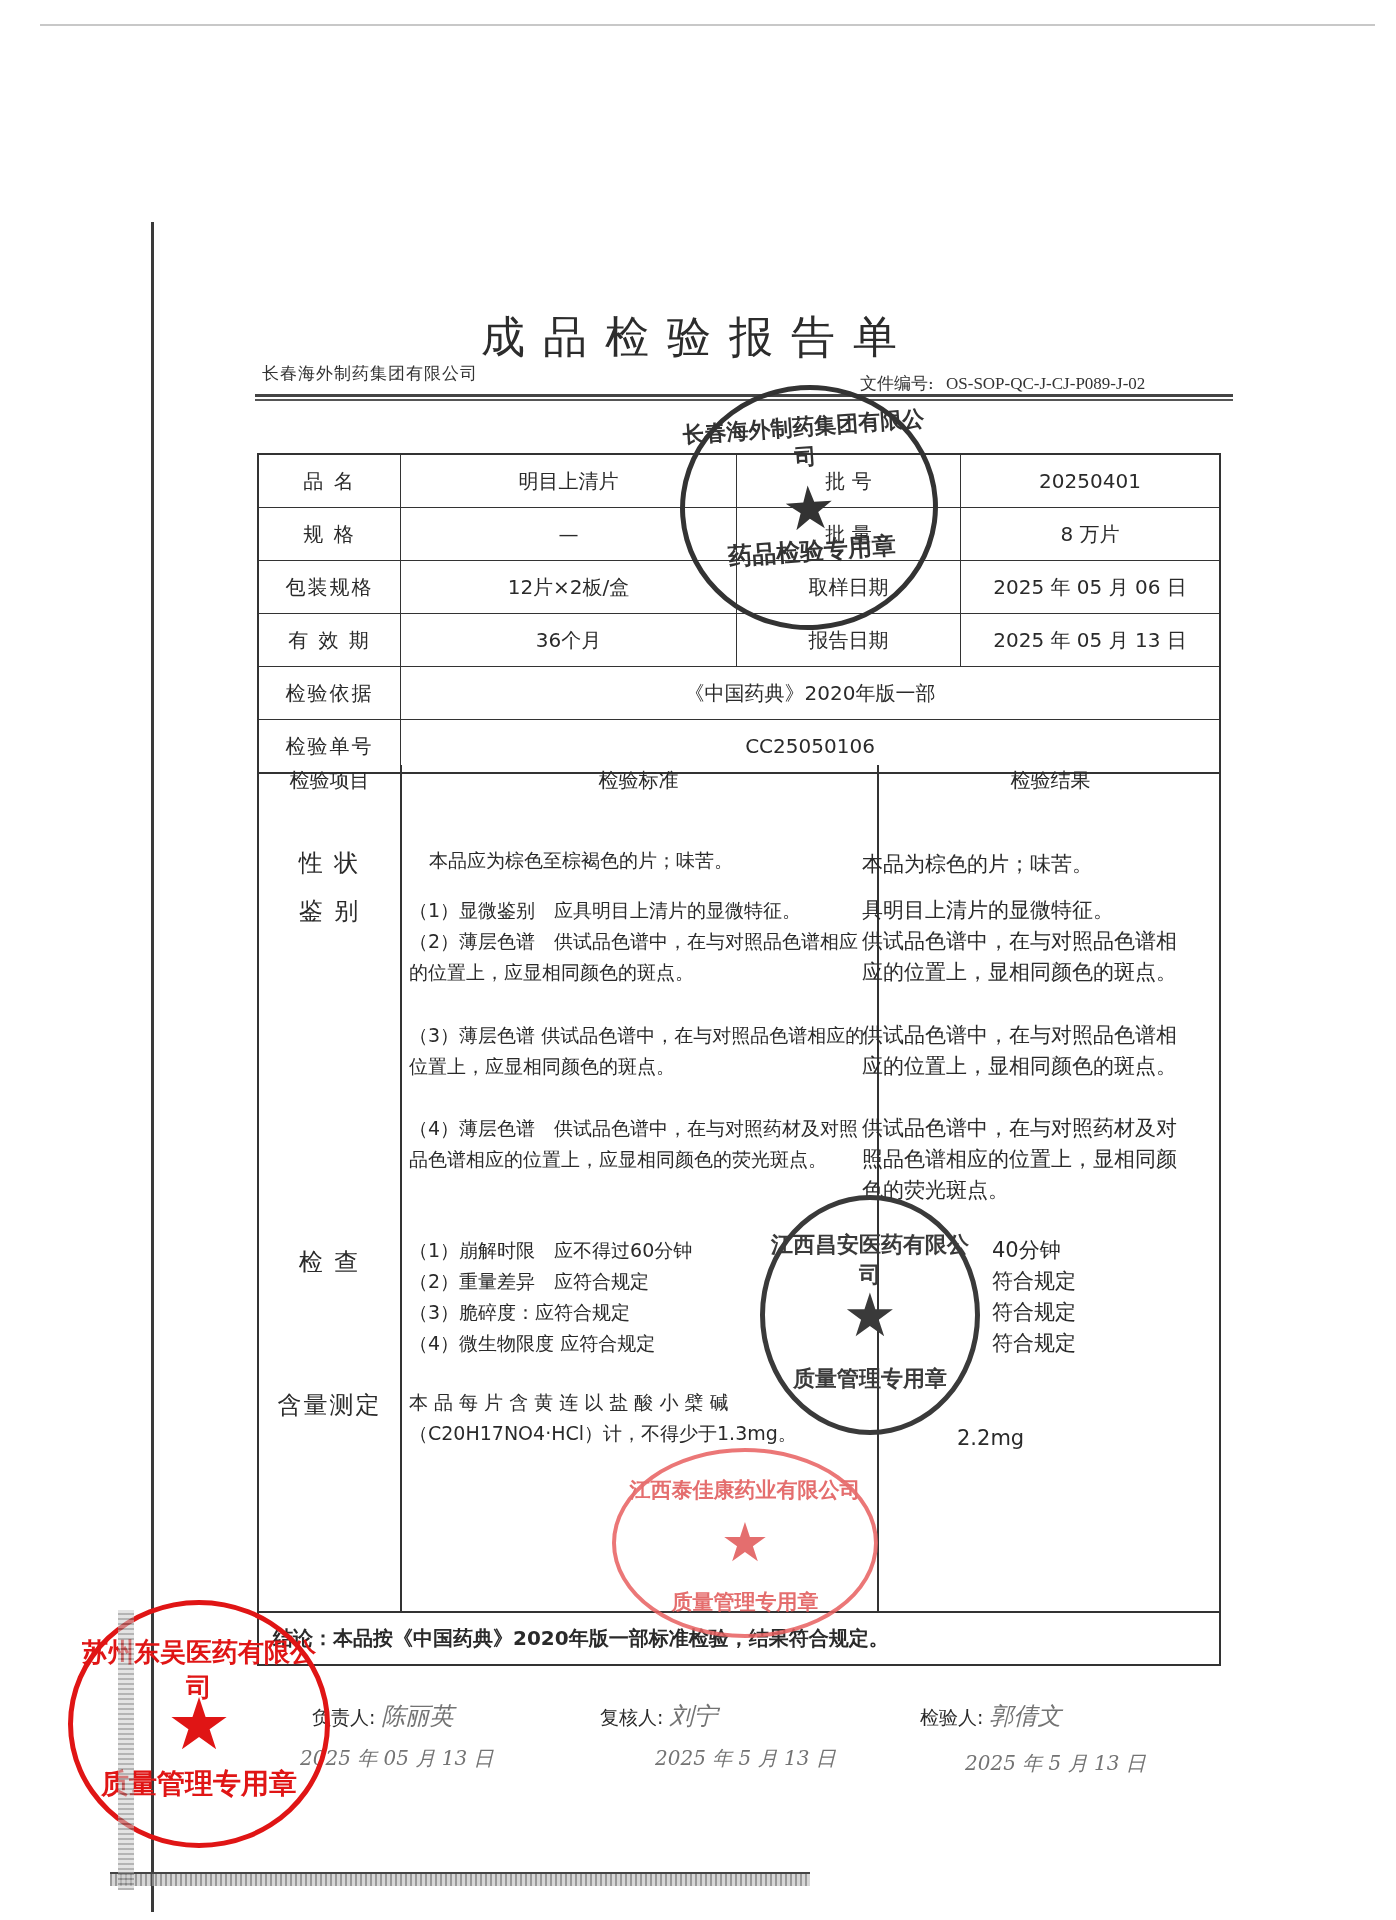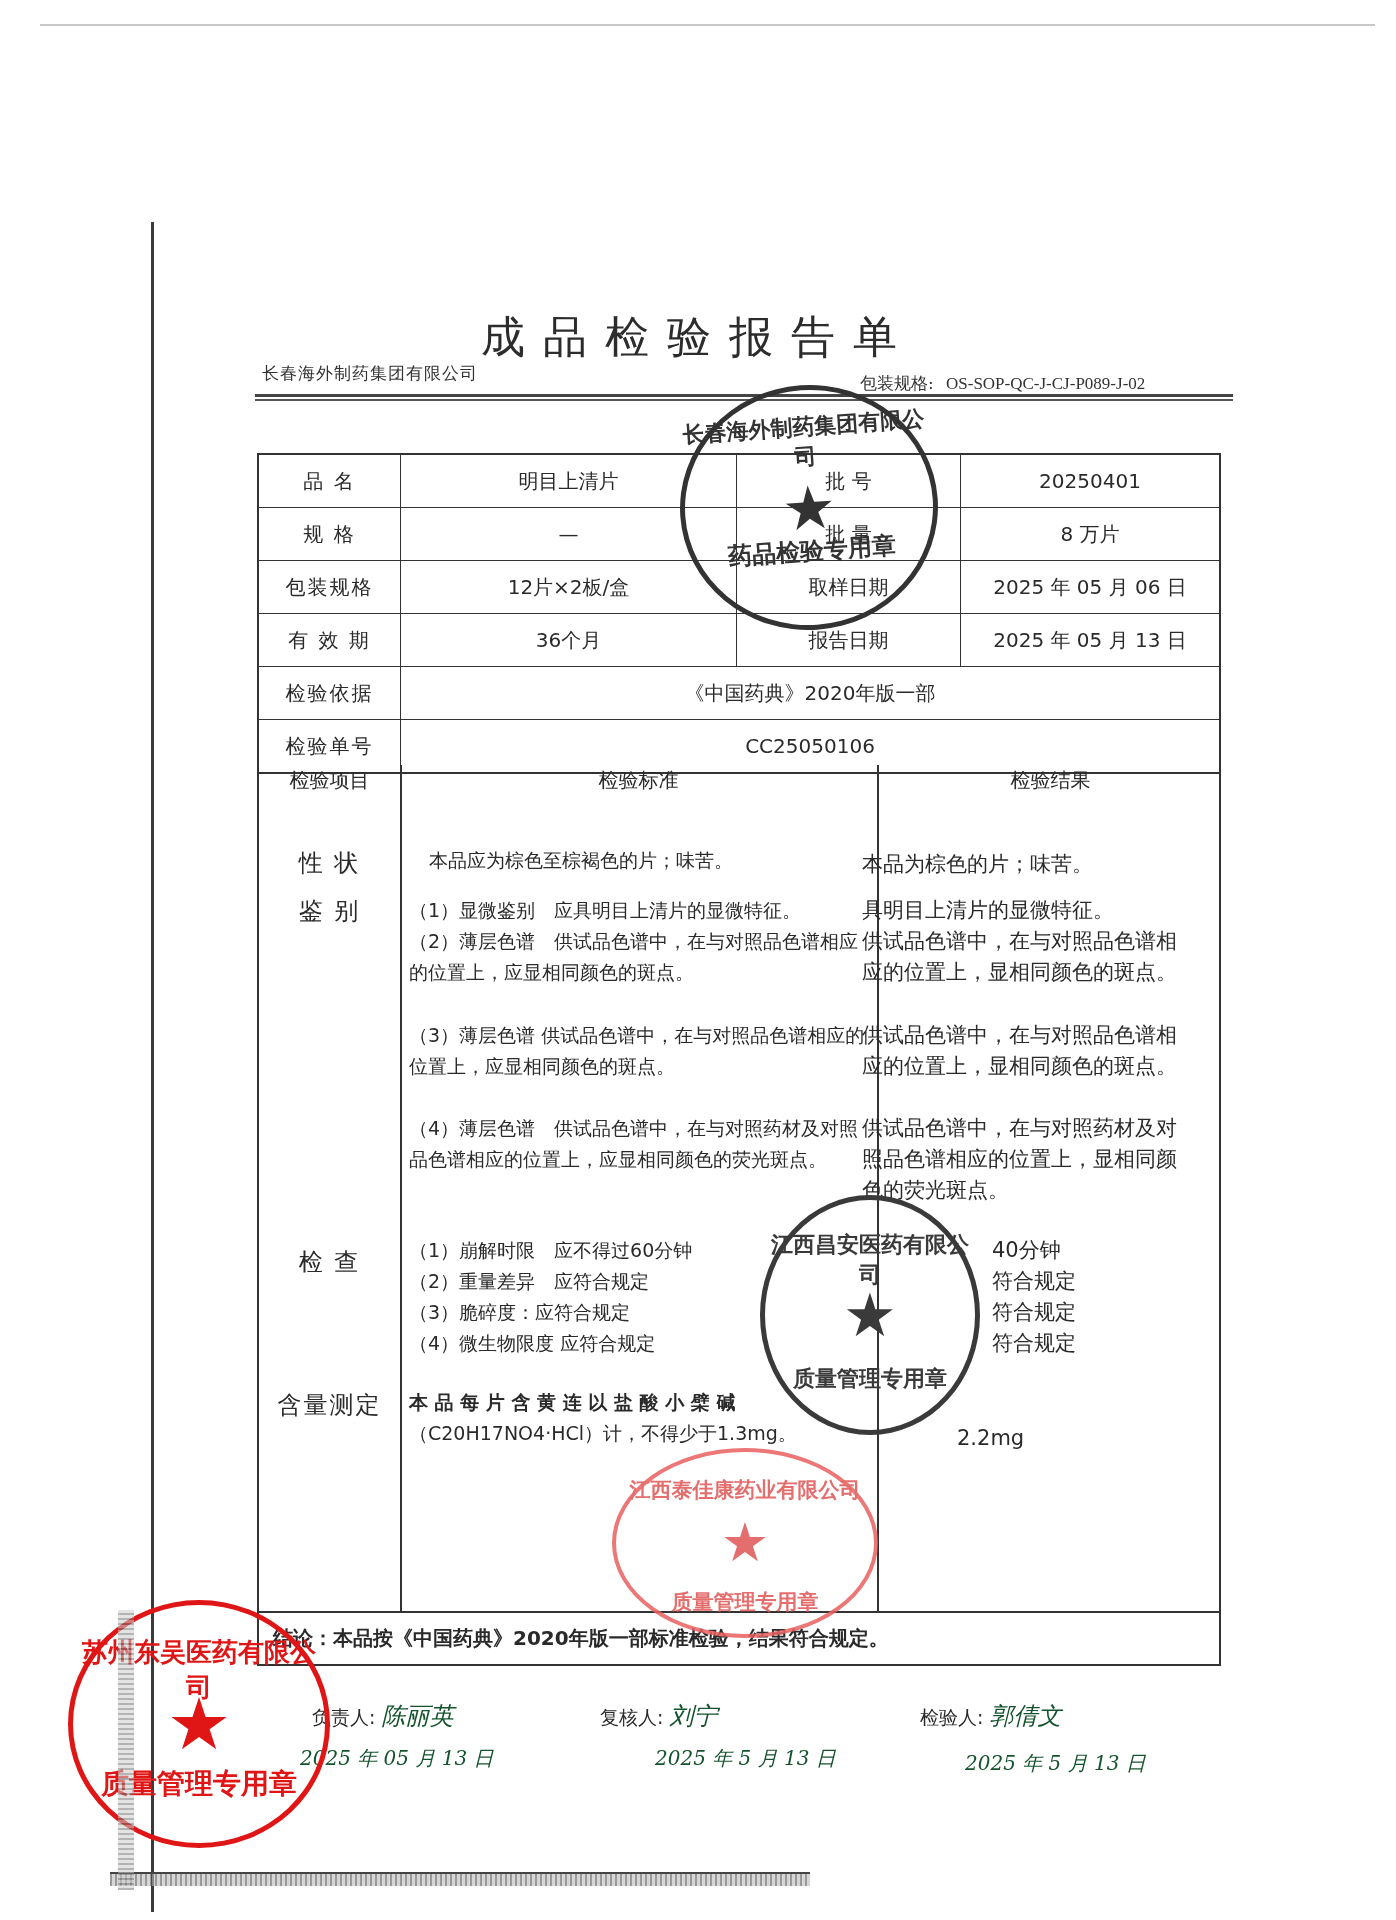--- a/index.html
+++ b/index.html
@@ -31,21 +31,21 @@
   .col-line1 { position:absolute; left:141px; top:0; bottom:0; width:1.5px; background:#333; }
   .col-line2 { position:absolute; left:618px; top:0; bottom:0; width:1.5px; background:#333; }
   .th { position:absolute; top:2px; font-size:20px; }
   .item-lab { position:absolute; left:0; width:141px; font-size:24px; text-align:center; letter-spacing:2px; }
   .std { position:absolute; left:150px; width:465px; font-size:19px; line-height:31px; }
   .res { position:absolute; left:603px; width:330px; font-size:21px; line-height:31px; }
 
   .concl { left:257px; top:1612px; width:964px; height:54px; border:2px solid #333; border-top:none; box-sizing:border-box; display:flex; align-items:center; padding-left:14px; font-size:20px; font-weight:bold; }
 
   .sig { font-size:19px; }
-  .hand { font-family:"DejaVu Serif",serif; font-style:italic; font-size:24px; color:#14532d; }
+  .hand { font-family:"DejaVu Serif",serif; font-style:italic; font-size:24px; color:#737373; }
 
   .stamp { position:absolute; border-radius:50%; box-sizing:border-box; display:flex; align-items:center; justify-content:center; }
   .stamp .star { font-size:60px; line-height:1; }
   .stamp .ring { position:absolute; width:100%; text-align:center; font-weight:bold; }
   .stamp-black1 { left:680px; top:385px; width:258px; height:245px; border:5px solid #333; transform:rotate(-4deg); color:#333; }
   .stamp-black2 { left:760px; top:1195px; width:220px; height:240px; border:5px solid #3a3a3a; color:#3a3a3a; }
   .stamp-red1 { left:612px; top:1448px; width:266px; height:190px; border:4px solid #e86060; color:#e05555; opacity:0.85; }
   .stamp-red2 { left:68px; top:1600px; width:262px; height:248px; border:5px solid #e01515; color:#e01515; }
   .bottom-edge { left:110px; top:1872px; width:700px; height:14px; background:repeating-linear-gradient(90deg,#555 0 2px,#bbb 2px 5px); opacity:0.6; }
   .bottom-line { left:110px; top:1872px; width:700px; height:2px; background:#444; }
@@ -53,21 +53,21 @@
 </style>
 </head>
 <body>
 
 <div class="abs top-rule"></div>
 <div class="abs left-rule"></div>
 
 <div class="abs title">成品检验报告单</div>
 <div class="abs company">长春海外制药集团有限公司</div>
 <div class="abs docno">
-  <span class="lbl">包装规格:</span>
+  <span class="lbl">文件编号:</span>
   <span>OS-SOP-QC-J-CJ-P089-J-02</span>
 </div>
 <div class="abs dbl-rule"></div>
 
 <div class="abs grid">
   <div class="row">
     <div class="cell c-lab">品  名</div>
     <div class="cell c-val">明目上清片</div>
     <div class="cell c-lab2">批  号</div>
     <div class="cell c-val2">20250401</div>
@@ -126,21 +126,21 @@
   <div class="std" style="top:470px;">（1）崩解时限　应不得过60分钟</div>
   <div class="std" style="top:501px;">（2）重量差异　应符合规定</div>
   <div class="std" style="top:532px;">（3）脆碎度：应符合规定</div>
   <div class="std" style="top:563px;">（4）微生物限度 应符合规定</div>
   <div class="res" style="top:470px;padding-left:130px;">40分钟</div>
   <div class="res" style="top:501px;padding-left:130px;">符合规定</div>
   <div class="res" style="top:532px;padding-left:130px;">符合规定</div>
   <div class="res" style="top:563px;padding-left:130px;">符合规定</div>
 
   <div class="item-lab" style="top:624px;">含量测定</div>
-  <div class="std" style="top:622px;font-weight:bold;">本 品 每 片 含 黄 连 以 盐 酸 小 檗 碱</div>
+  <div class="std" style="top:622px;">本 品 每 片 含 黄 连 以 盐 酸 小 檗 碱</div>
   <div class="std" style="top:653px;">（C20H17NO4·HCl）计，不得少于1.3mg。</div>
   <div class="res" style="top:658px;padding-left:95px;">2.2mg</div>
 </div>
 
 <div class="abs concl">结论：本品按《中国药典》2020年版一部标准检验，结果符合规定。</div>
 
 <div class="abs sig" style="left:312px;top:1700px;">
   <span>负责人:</span>
   <span class="hand">陈丽英</span>
 </div>

